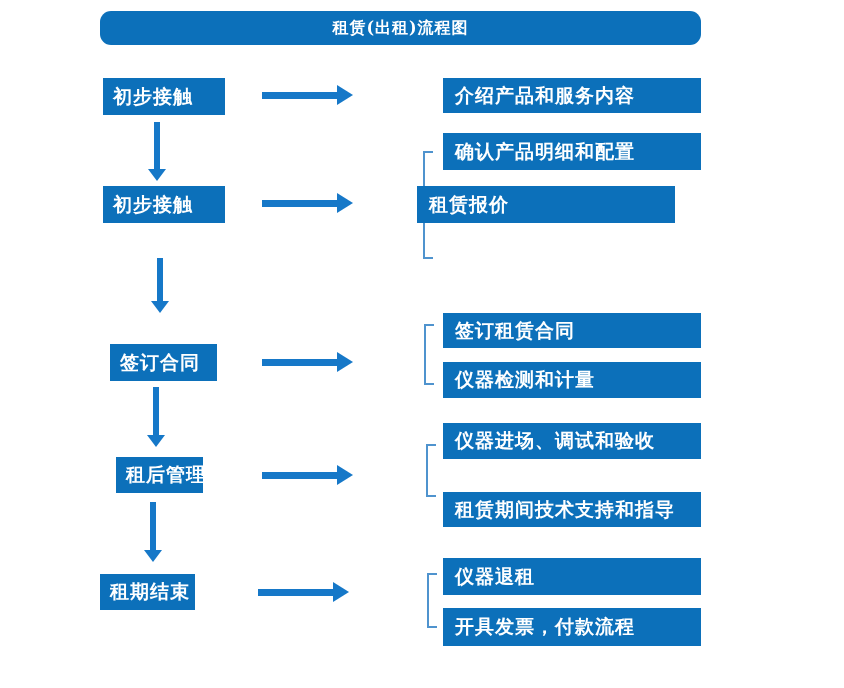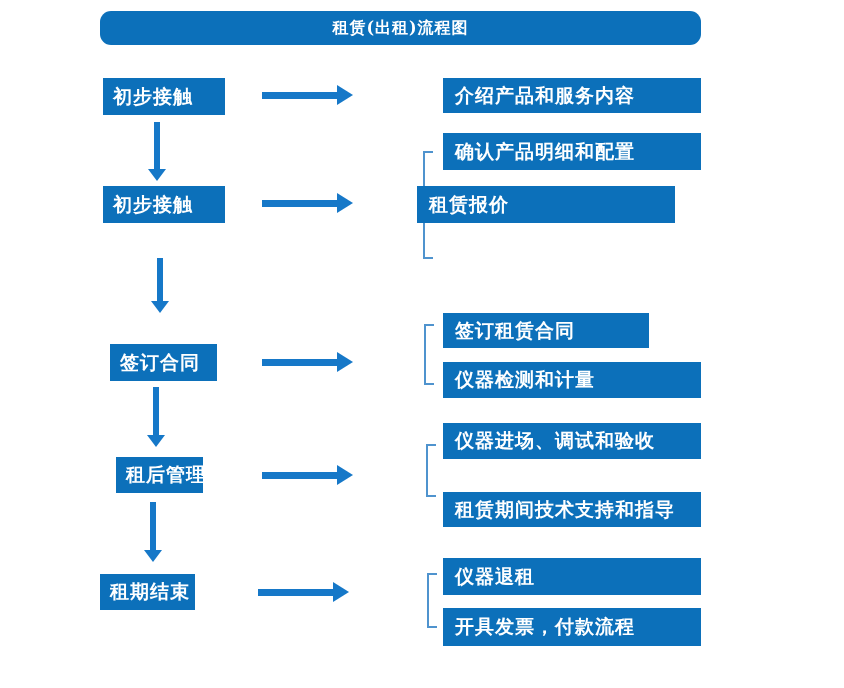--- a/index.html
+++ b/index.html
@@ -121,21 +121,21 @@
   <div class="bracket" style="left:423px; top:151px; height:108px;"></div>
   <div class="bracket" style="left:424px; top:324px; height:61px;"></div>
   <div class="bracket" style="left:426px; top:444px; height:53px;"></div>
   <div class="bracket" style="left:427px; top:573px; height:55px;"></div>
 
   <div class="box rbox" style="left:443px; top:78px; width:258px; height:35px;">介绍产品和服务内容</div>
 
   <div class="box rbox" style="left:443px; top:133px; width:258px; height:37px;">确认产品明细和配置</div>
   <div class="box rbox" style="left:417px; top:186px; width:258px; height:37px;">租赁报价</div>
 
-  <div class="box rbox" style="left:443px; top:313px; width:206px; height:35px;">签订租赁合同</div>
+  <div class="box rbox" style="left:443px; top:313px; width:258px; height:35px;">签订租赁合同</div>
   <div class="box rbox" style="left:443px; top:362px; width:258px; height:36px;">仪器检测和计量</div>
 
   <div class="box rbox" style="left:443px; top:423px; width:258px; height:36px;">仪器进场、调试和验收</div>
   <div class="box rbox" style="left:443px; top:492px; width:258px; height:35px;">租赁期间技术支持和指导</div>
 
   <div class="box rbox" style="left:443px; top:558px; width:258px; height:37px;">仪器退租</div>
   <div class="box rbox" style="left:443px; top:608px; width:258px; height:38px;">开具发票，付款流程</div>
 
 </div>
 

